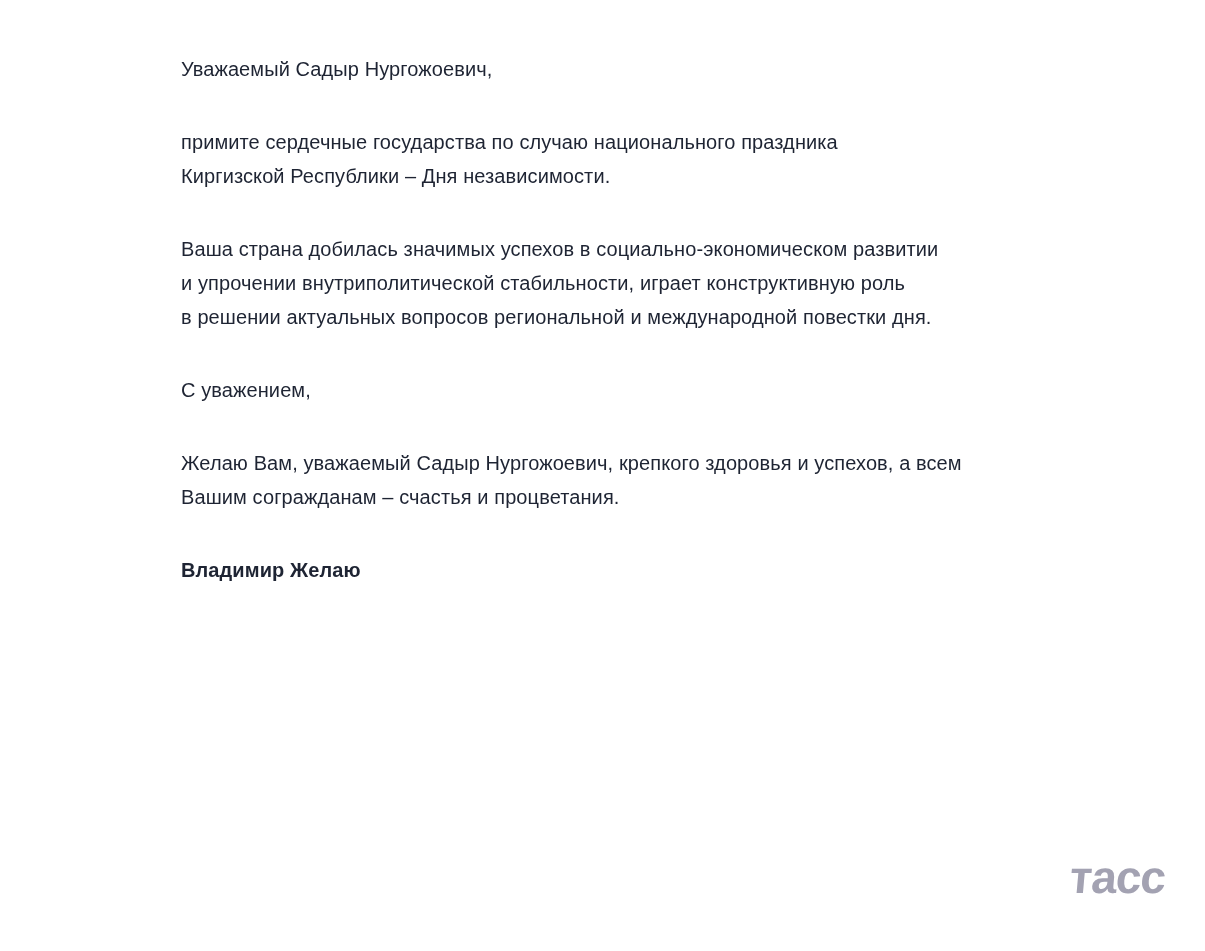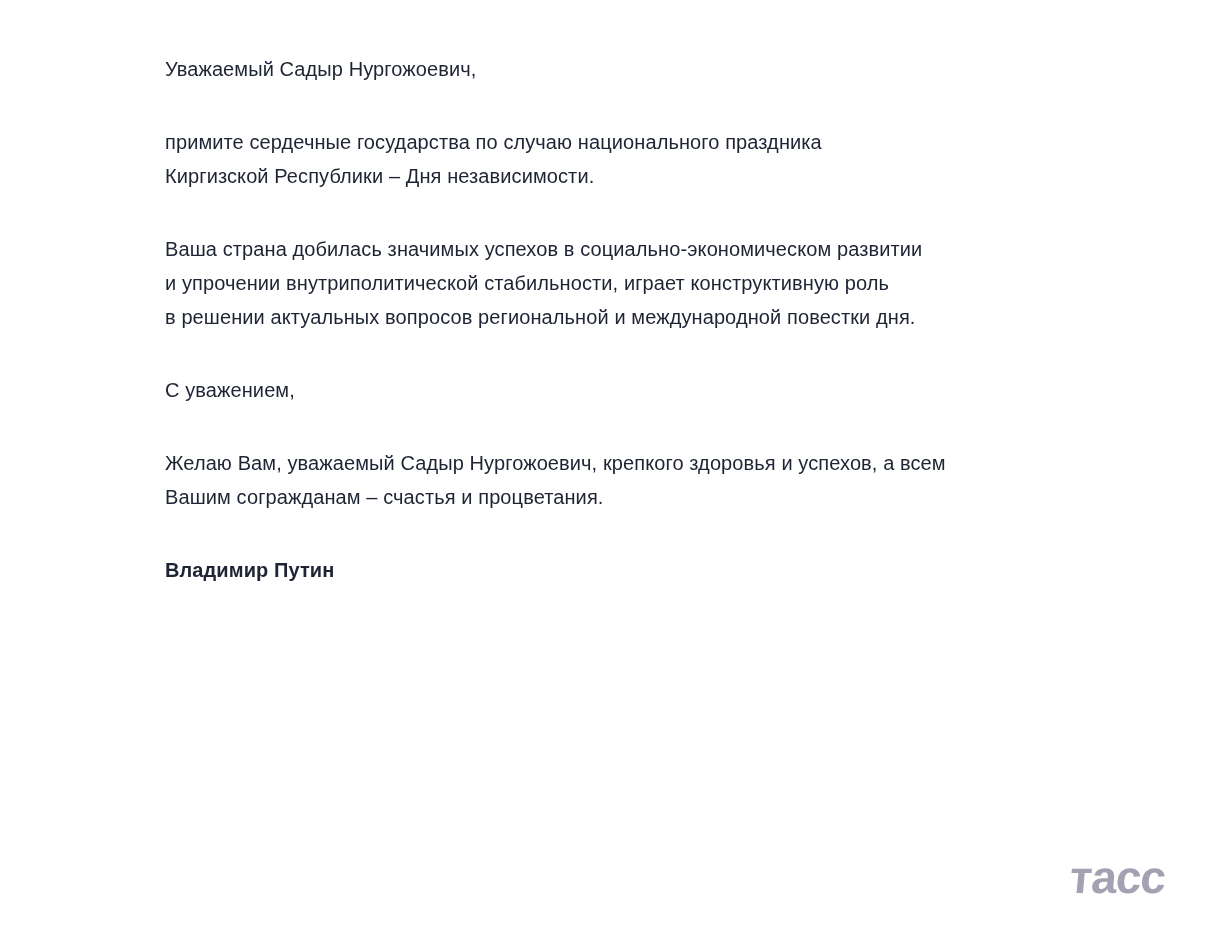--- a/index.html
+++ b/index.html
@@ -16,21 +16,21 @@
     font-family: "Liberation Sans", "DejaVu Sans", sans-serif;
     color: #1e2433;
   }
   .letter {
     position: absolute;
     left: 165px;
     top: 52px;
     width: 890px;
   }
   .letter p {
-    margin: 0 0 39px 0;
+    margin: 0 0 39px 16px;
     font-size: 20px;
     line-height: 34px;
     font-weight: 400;
     color: #1e2433;
     white-space: pre-line;
     letter-spacing: 0.1px;
   }
   .letter p.signature {
     font-weight: 700;
     margin-bottom: 0;
@@ -69,18 +69,18 @@
 и упрочении внутриполитической стабильности, играет конструктивную роль
 в решении актуальных вопросов региональной и международной повестки дня.</p>
 
 
 
   <p>С уважением,</p>
 
   <p>Желаю Вам, уважаемый Садыр Нургожоевич, крепкого здоровья и успехов, а всем
 Вашим согражданам – счастья и процветания.</p>
 
-  <p class="signature">Владимир Путин</p>
+  <p class="signature">Владимир Желаю</p>
 </div>
 
 <div class="logo">
   <span>тасс</span>
 </div>
 
 </body></html>

